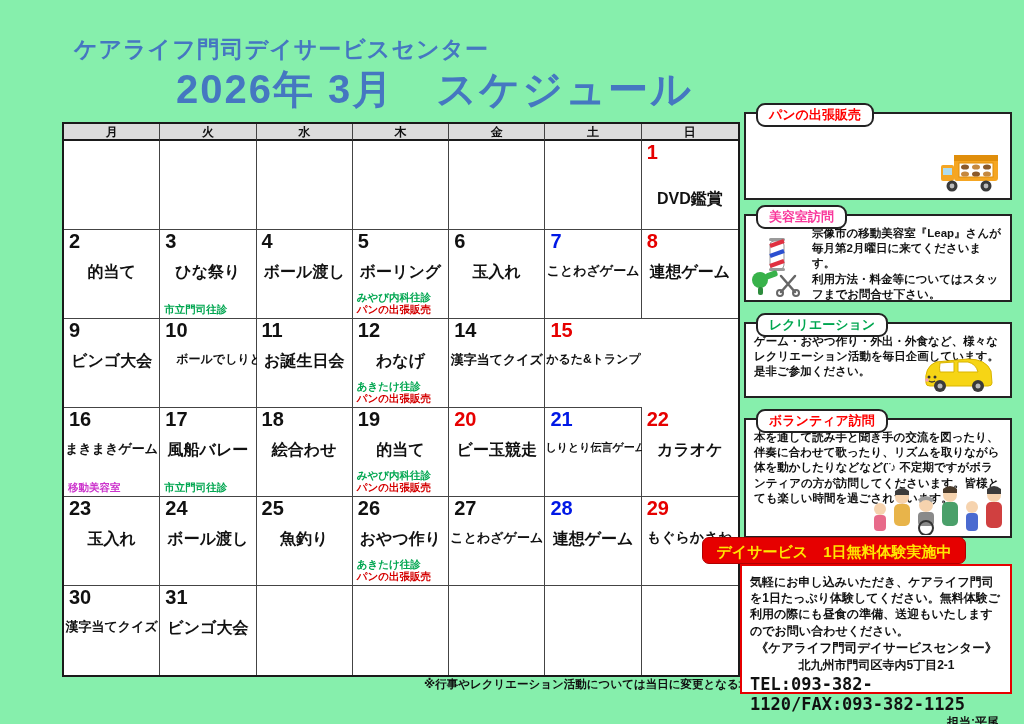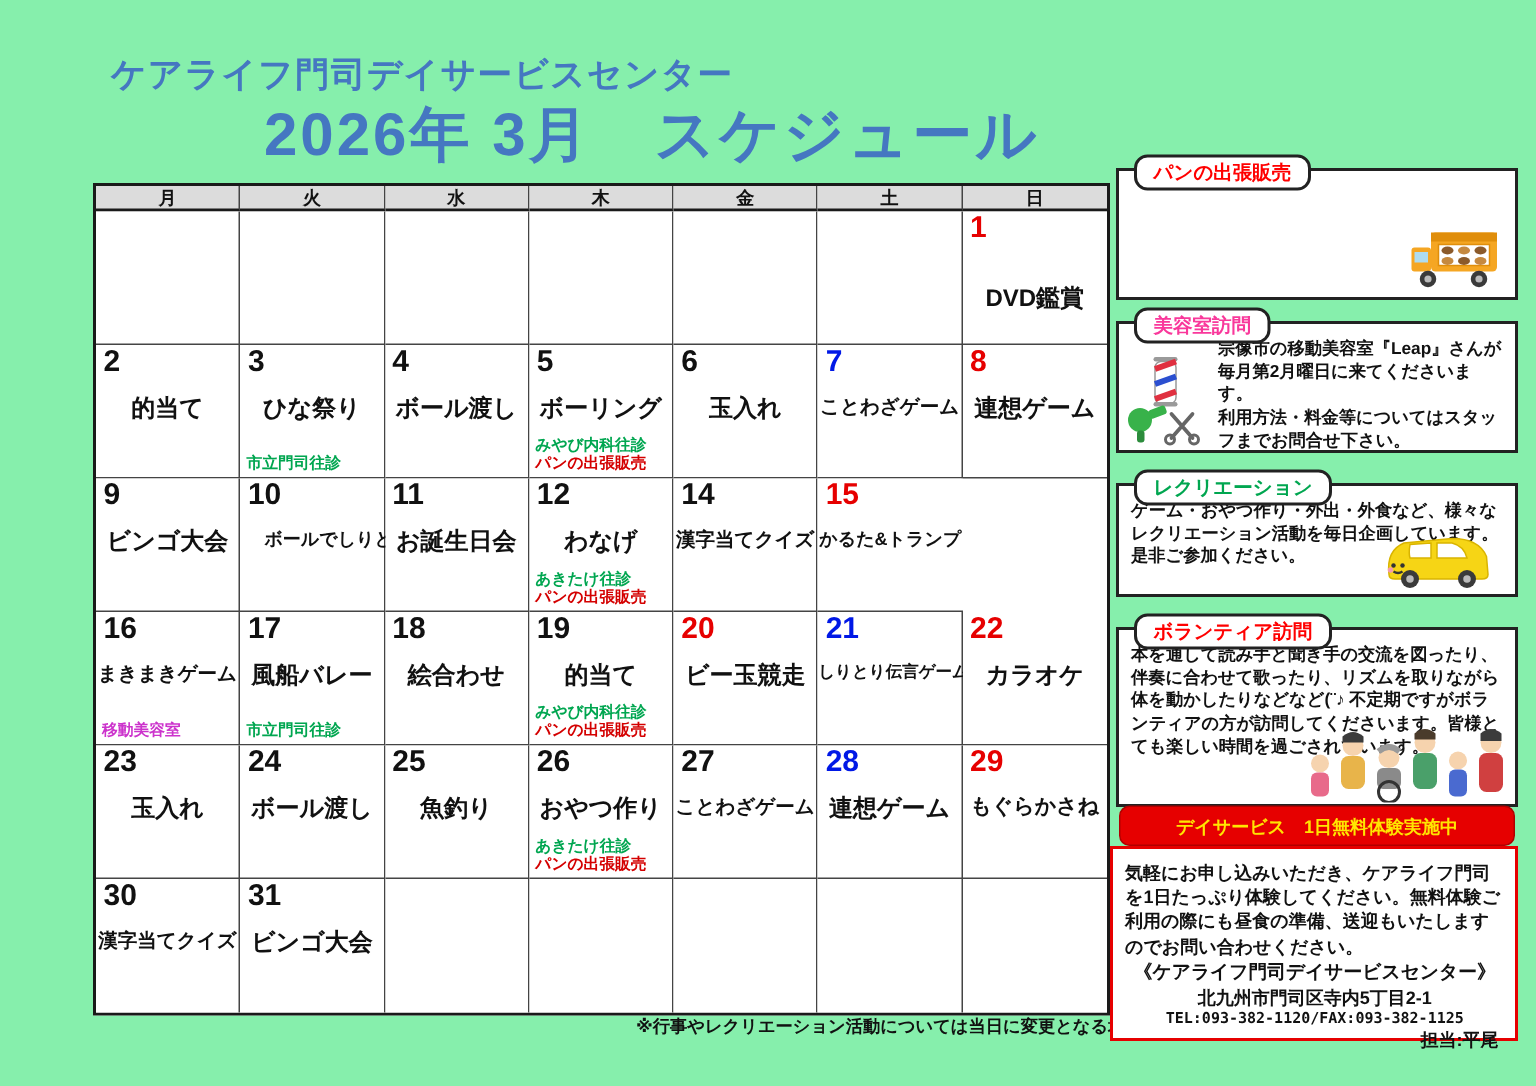--- a/index.html
+++ b/index.html
@@ -31,29 +31,29 @@
 
   
   .info-box{position:absolute;left:744px;width:268px;border:2px solid #222;background:#fff;}
   .box-title{position:absolute;top:-11px;left:10px;border:2px solid #222;border-radius:9px;
         background:#fff;padding:1px 11px;font-size:13px;font-weight:800;white-space:nowrap;}
   .t-red{color:var(--box_title_red);} .t-pink{color:var(--box_title_pink);} .t-green{color:var(--box_title_green);}
   .box-body{padding:10px 6px 4px 8px;font-size:11.5px;font-weight:700;line-height:1.32;white-space:pre-line;}
   .icon{position:absolute;}
 
   
-  .trial-banner{position:absolute;left:746px;top:537px;width:264px;height:27px;border-radius:7px;
-        background:var(--banner_red);color:var(--banner_yellow);font-size:12px;font-weight:800;
+  .trial-banner{position:absolute;left:702px;top:537px;width:264px;height:27px;border-radius:7px;
+        background:var(--banner_red);color:var(--banner_yellow);font-size:15px;font-weight:800;
         text-align:center;line-height:27px;border:1px solid #b00000;}
   .trial-box{position:absolute;left:740px;top:564px;width:272px;height:130px;
         border:2px solid var(--banner_red);background:#fff;padding:8px 7px 4px 8px;}
   .trial-body{font-size:12px;font-weight:800;line-height:1.35;}
   .trial-center{font-size:12.5px;font-weight:800;text-align:center;margin-top:1px;}
   .trial-address{font-size:12px;font-weight:800;text-align:center;}
-  .trial-tel{font-size:10px;font-weight:700;text-align:center;font-family:"DejaVu Sans Mono",monospace;}
+  .trial-tel{font-size:17px;font-weight:700;font-family:"DejaVu Sans Mono",monospace;}
   .trial-contact{font-size:12px;font-weight:800;text-align:right;padding-right:4px;}
 </style>
 </head>
 <body>
 
 <div class="page">
 
   <div class="facility-name">ケアライフ門司デイサービスセンター</div>
   <div class="main-title">2026年 3月　スケジュール</div>
 

